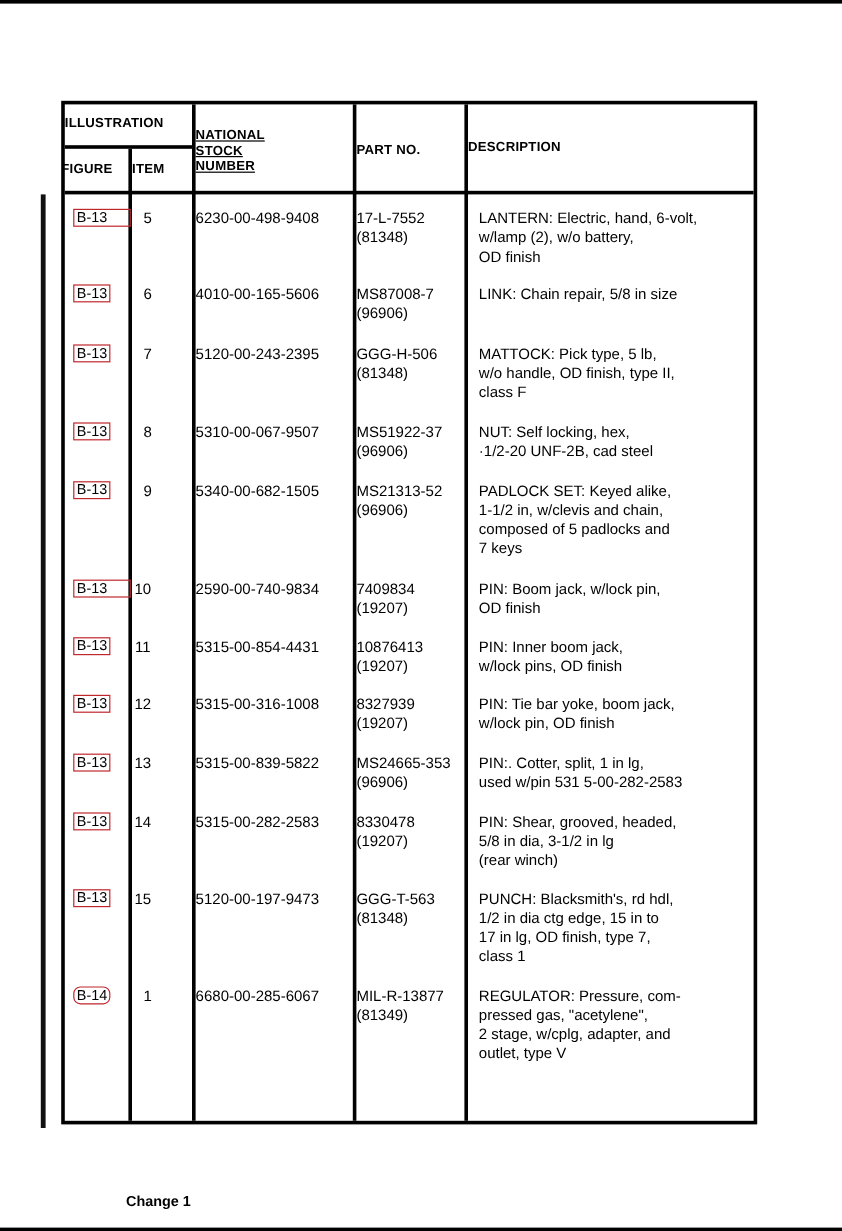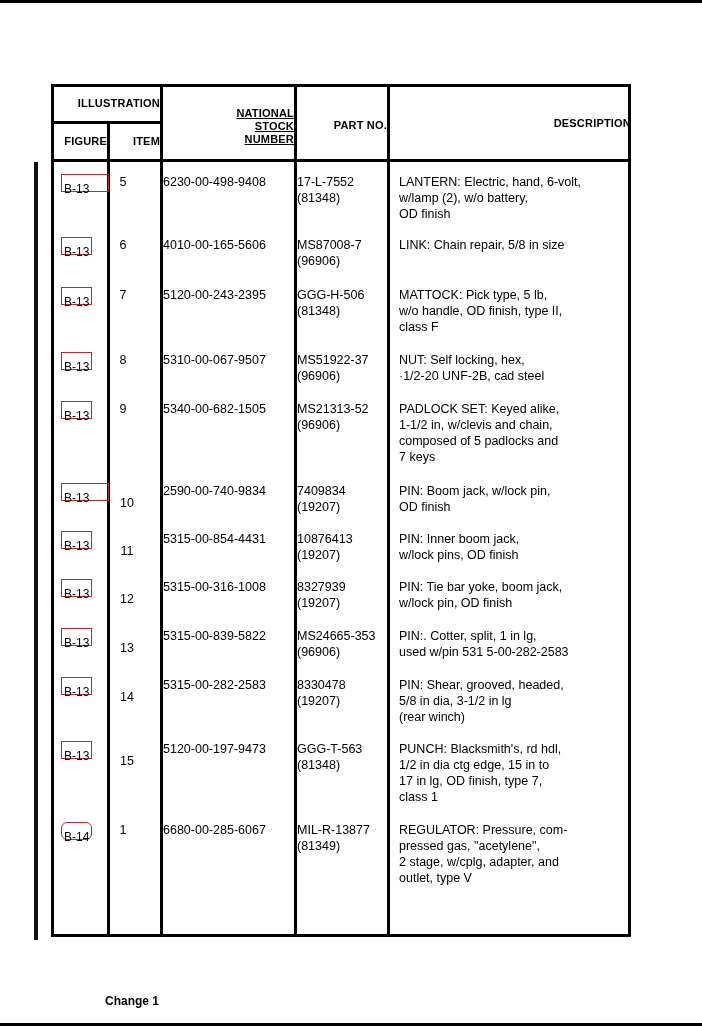--- a/index.html
+++ b/index.html
@@ -16,36 +16,36 @@
       border: 3px solid #000; box-sizing: border-box;
     }
     .vline { position: absolute; top: 0; bottom: 0; width: 3px; background: #000; }
     .v1 { left: 53px; top: 37px; }
     .v2 { left: 106px; }
     .v3 { left: 240px; }
     .v4 { left: 333px; }
     .hline-head { position: absolute; left: 0; right: 0; top: 72px; height: 3px; background: #000; }
     .hline-illus { position: absolute; left: 0; width: 106px; top: 34px; height: 3px; background: #000; }
 
-    .hdr { position: absolute; font-weight: bold; font-size: 11px; text-align: right; line-height: 13px; letter-spacing: 0.2px; }
+    .hdr { position: absolute; font-weight: bold; font-size: 11px; text-align: left; line-height: 13px; letter-spacing: 0.2px; }
     .h-illus { left: 0; width: 106px; top: 10px; }
     .h-figure { left: -3px; width: 56px; top: 48px; }
     .h-item { left: 56px; width: 50px; top: 48px; }
     .h-nsn { left: 109px; width: 131px; top: 20px; text-decoration: underline; }
     .h-part { left: 243px; width: 90px; top: 32px; }
     .h-desc { left: 336px; width: 241px; top: 30px; }
 
     .row { position: absolute; left: 0; right: 0; font-size: 12.5px; line-height: 16px; }
     .fig {
       position: absolute; left: 7px; top: 0; font-size: 12px; line-height: 13px;
-      border: 1.5px solid #c0272d; padding: 8px 2px; box-sizing: border-box; height: 15px;
+      border: 1.5px solid #c0272d; padding: 0 2px; box-sizing: border-box; height: 15px;
     }
     .fig.wide { width: 48px; }
     .item { position: absolute; left: 56px; width: 26px; text-align: center; top: 0; }
-    .item.two { left: 60px; margin-top: 12px; }
+    .item.two { left: 52px; }
     .nsn { position: absolute; left: 109px; width: 131px; text-align: left; top: 0; }
     .part { position: absolute; left: 243px; width: 90px; top: 0; }
     .desc { position: absolute; left: 345px; width: 230px; top: 0; }
     .desc div { white-space: nowrap; }
 
     .footer { position: absolute; left: 105px; top: 994px; font-weight: bold; font-size: 12px; }
   </style>
 </head>
 <body>
 

